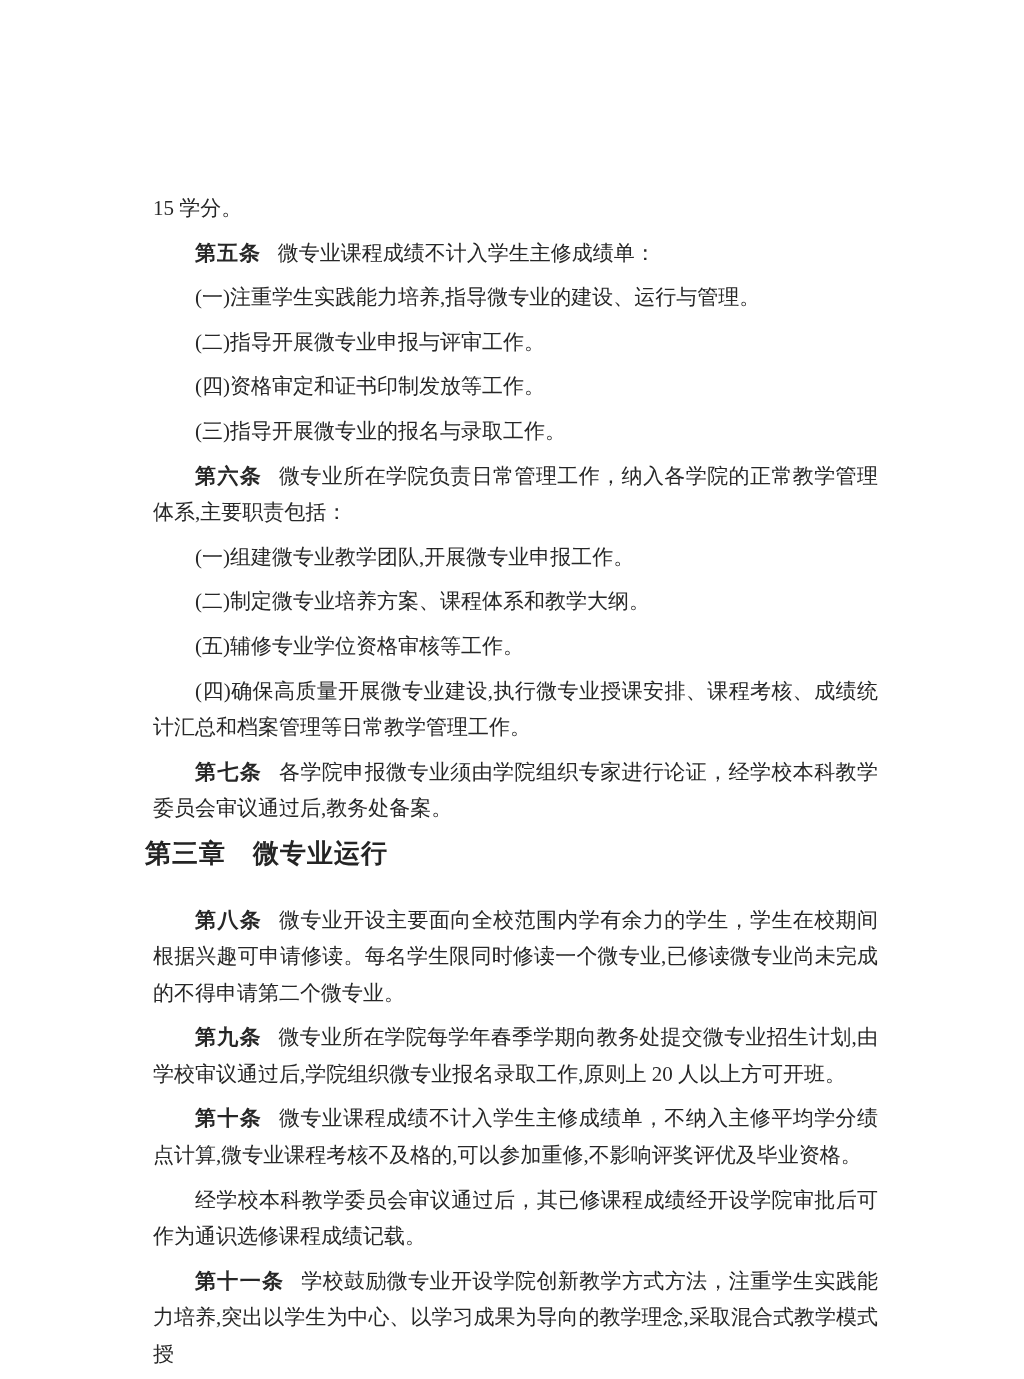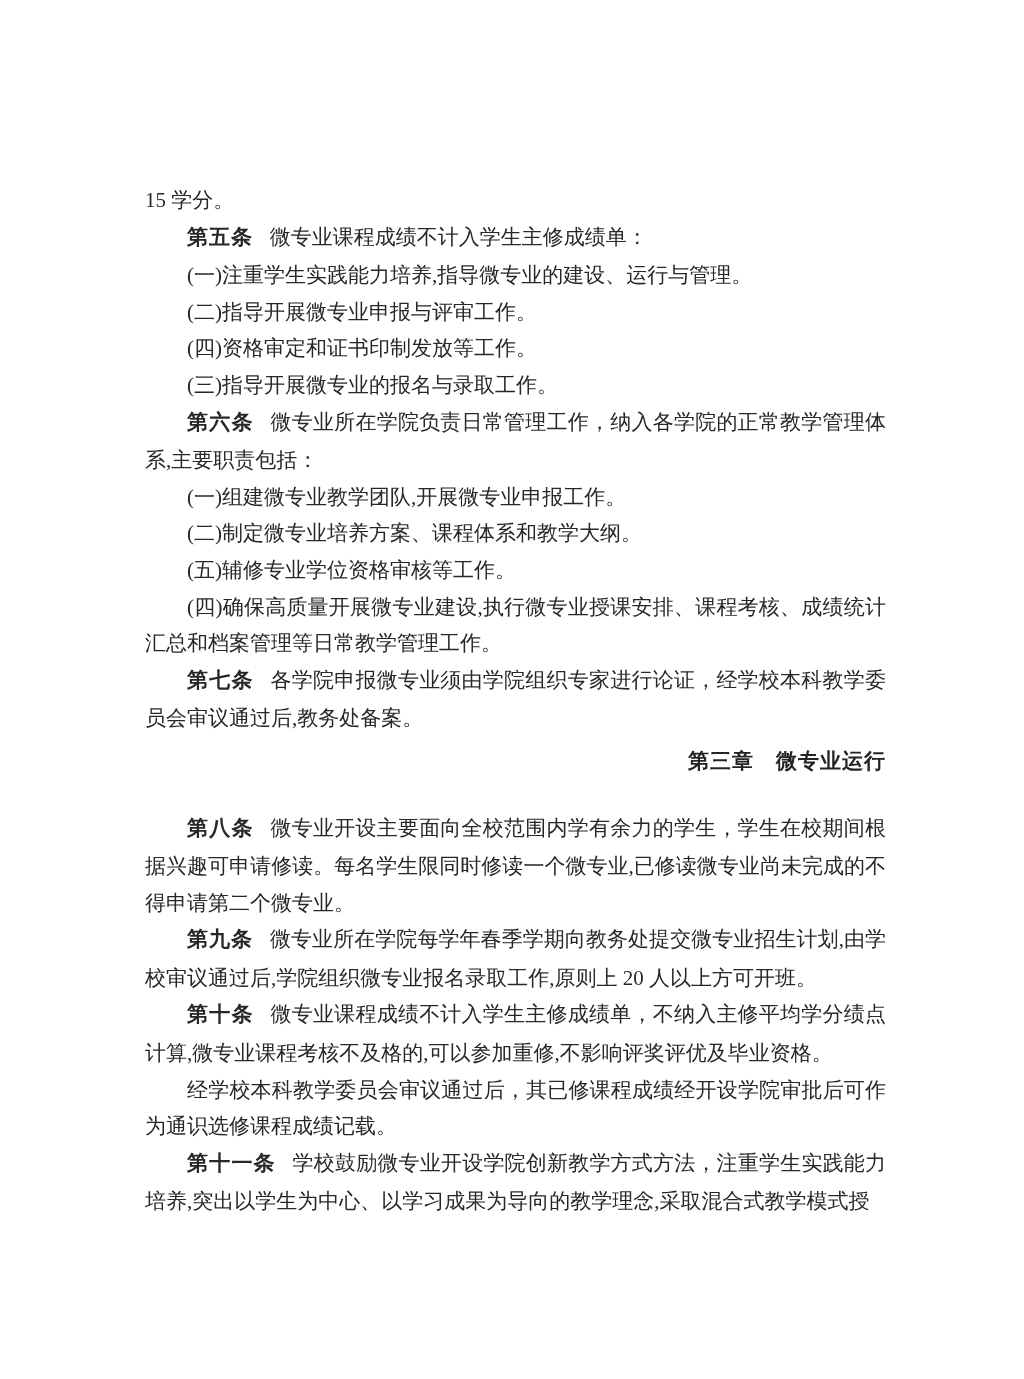--- a/index.html
+++ b/index.html
@@ -20,39 +20,39 @@
     position: absolute;
     left: 145px;
     top: 182px;
     width: 741px;
     font-size: 21px;
     line-height: 36.6px;
     text-align: justify;
     text-justify: inter-character;
   }
   .para {
-    margin: 0;
+    margin: 8px;
     text-indent: 2em;
   }
   .para.noindent {
     text-indent: 0;
   }
   .article-label {
-    font-family: Liberation Mono, monospace;
+    font-family: Liberation Serif, serif;
     font-weight: 700;
     margin-right: 0.8em;
     letter-spacing: 1px;
   }
   .chapter {
     margin: 6px 0 30px 0;
     text-indent: 0;
-    text-align: right;
+    text-align: left;
     font-family: "Liberation Sans", "DejaVu Sans", sans-serif;
     font-weight: 700;
-    font-size: 21px;
+    font-size: 26px;
     letter-spacing: 1px;
     color: #242424;
   }
 </style>
 </head>
 <body>
 
 <div class="page">
   <div class="content">
 

